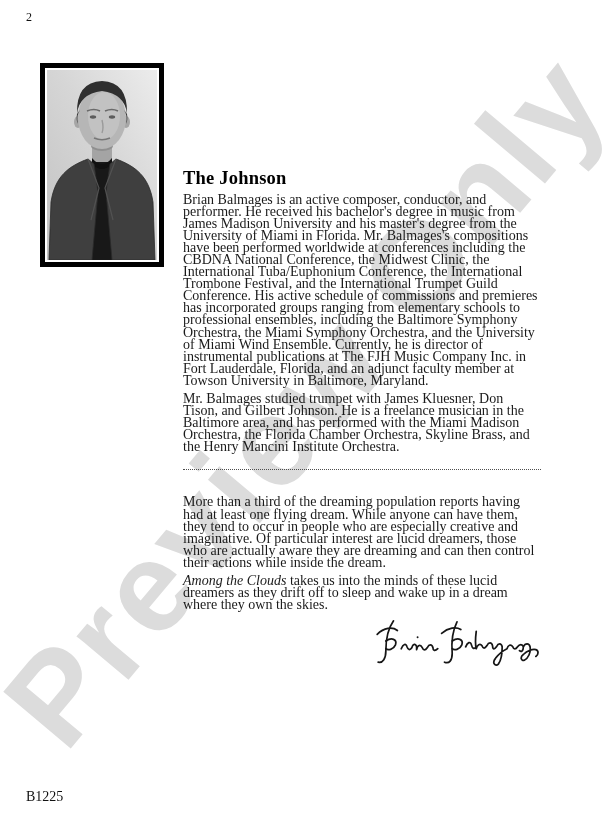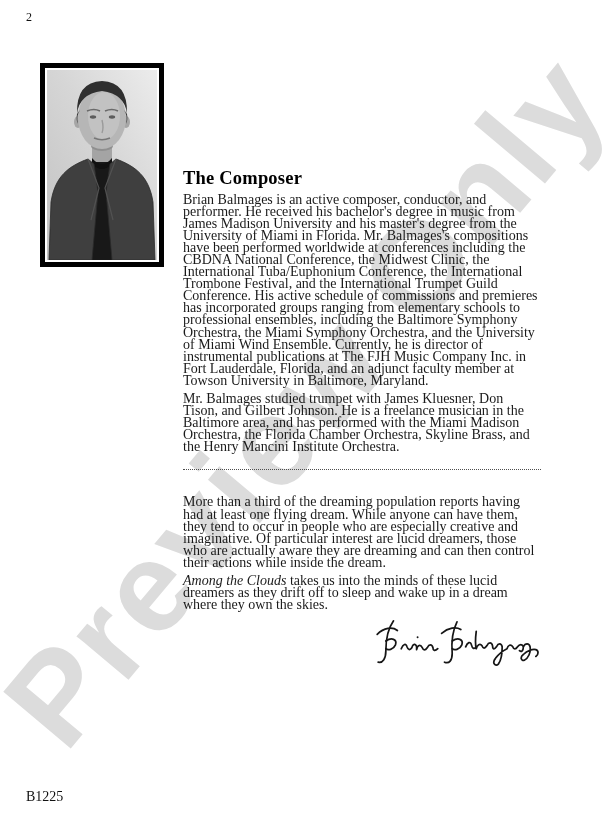--- a/index.html
+++ b/index.html
@@ -83,21 +83,21 @@
         <path d="M2,190 L4,132 C8,106 22,96 41,89 L47,94 L51,122 L45,190 Z" fill="#3f3f3f" stroke="#2b2b2b" stroke-width="0.8"></path>
         <path d="M108,190 L106,132 C102,106 88,96 69,89 L63,94 L59,122 L65,190 Z" fill="#3f3f3f" stroke="#2b2b2b" stroke-width="0.8"></path>
         <path d="M41,89 L52,118 L44,150" stroke="#525252" stroke-width="1.2" fill="none"></path>
         <path d="M69,89 L58,118 L66,150" stroke="#525252" stroke-width="1.2" fill="none"></path>
       </svg>
     </div>
   </div>
 
   <div class="content">
 
-    <h1>The Composer</h1>
+    <h1>The Johnson</h1>
 
     <p>Brian Balmages is an active composer, conductor, and performer. He received his bachelor's degree in music from James Madison University and his master's degree from the University of Miami in Florida. Mr. Balmages's compositions have been performed worldwide at conferences including the CBDNA National Conference, the Midwest Clinic, the International Tuba/Euphonium Conference, the International Trombone Festival, and the International Trumpet Guild Conference. His active schedule of commissions and premieres has incorporated groups ranging from elementary schools to professional ensembles, including the Baltimore Symphony Orchestra, the Miami Symphony Orchestra, and the University of Miami Wind Ensemble. Currently, he is director of instrumental publications at The FJH Music Company Inc. in Fort Lauderdale, Florida, and an adjunct faculty member at Towson University in Baltimore, Maryland.</p>
 
     <p>Mr. Balmages studied trumpet with James Kluesner, Don Tison, and Gilbert Johnson. He is a freelance musician in the Baltimore area, and has performed with the Miami Madison Orchestra, the Florida Chamber Orchestra, Skyline Brass, and the Henry Mancini Institute Orchestra.</p>
 
     <div class="divider"></div>
 
 
     <p>More than a third of the dreaming population reports having had at least one flying dream. While anyone can have them, they tend to occur in people who are especially creative and imaginative. Of particular interest are lucid dreamers, those who are actually aware they are dreaming and can then control their actions while inside the dream.</p>
 

